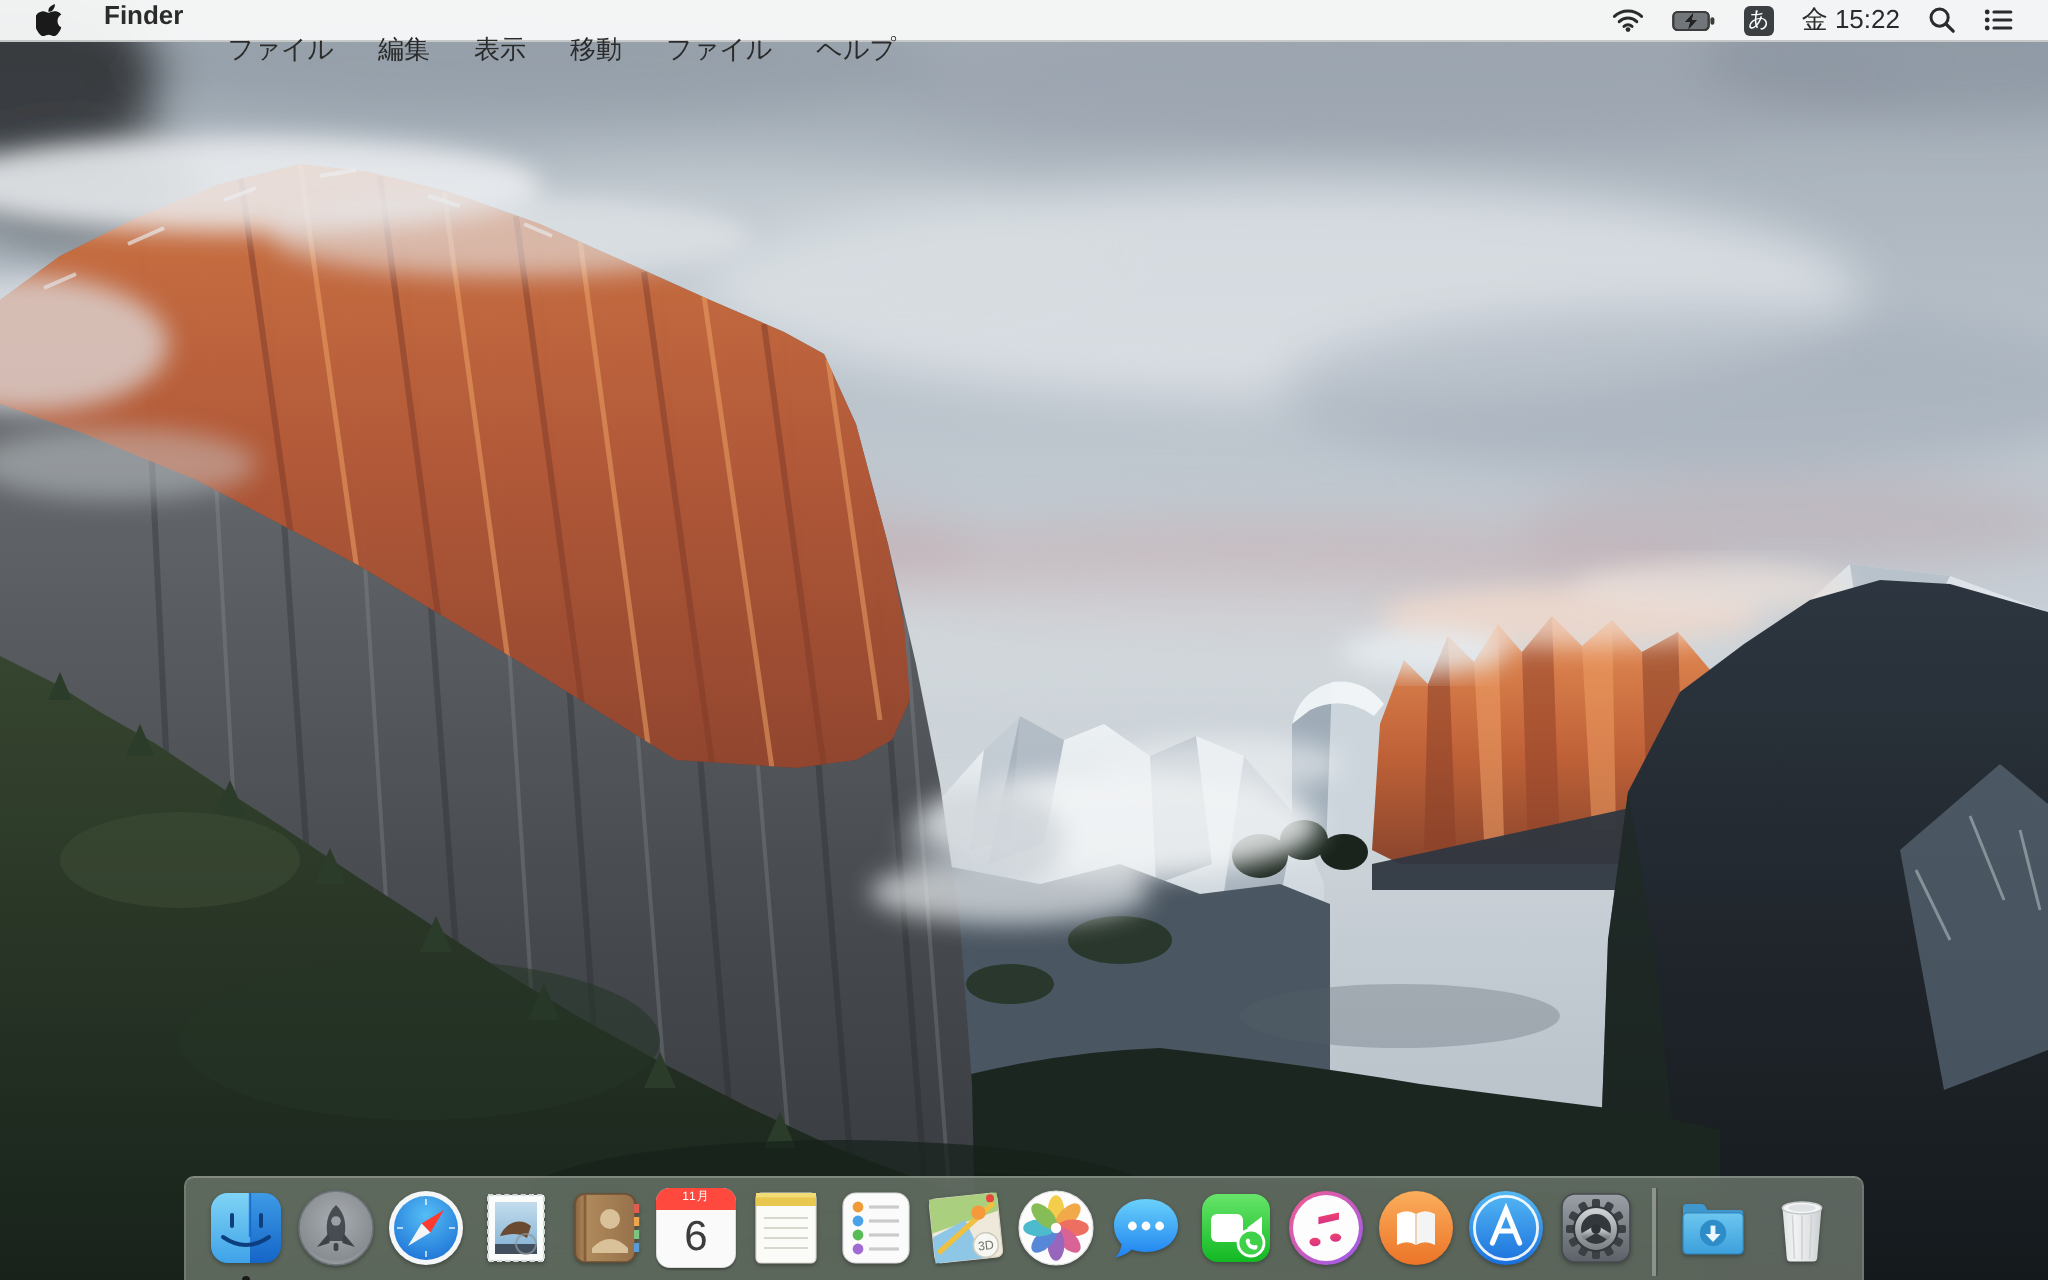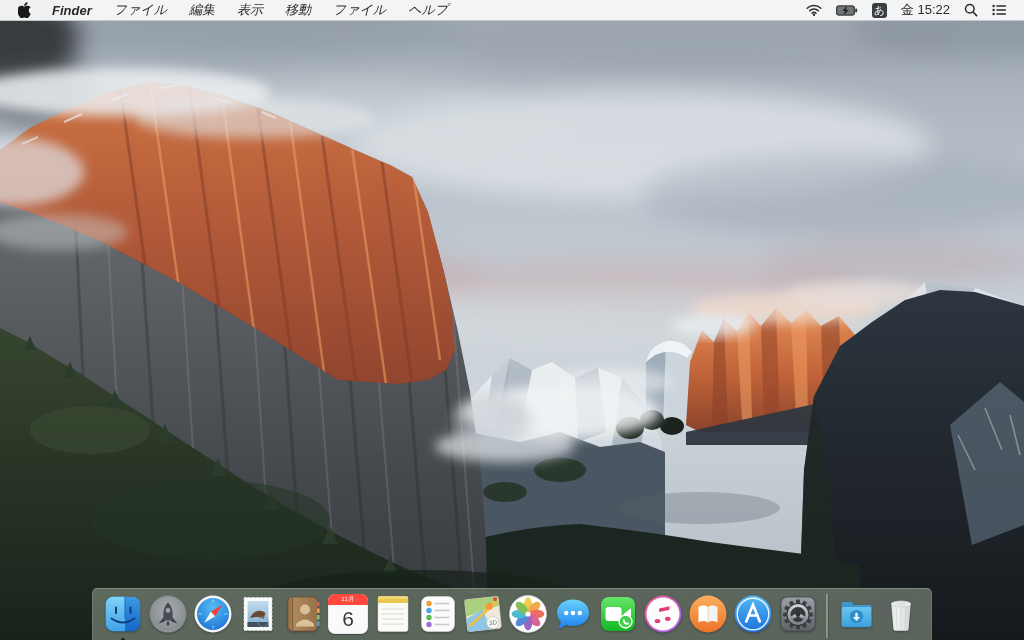--- a/index.html
+++ b/index.html
@@ -12,24 +12,24 @@
   #desktop{position:absolute;inset:0;}
   #wallpaper{position:absolute;inset:0;display:block;}
   
   #menubar{
     position:absolute;top:0;left:0;right:0;height:20px;
     background:rgba(247,248,248,.96);
     border-bottom:1px solid rgba(0,0,0,.18);
     display:flex;justify-content:space-between;align-items:center;
     font-size:13px;color:#2b2b2b;z-index:30;
   }
-  .mb-left{display:flex;align-items:center;gap:0;height:100%;font-style:italic;}
+  .mb-left{display:flex;align-items:flex-start;gap:0;height:100%;}
   .mb-left .apple{display:flex;align-items:center;padding:0 10px 0 18px;height:100%;}
   .mb-appname{font-weight:bold;padding:0 11px;}
-  .mb-item{padding:0 11px;white-space:nowrap;}
+  .mb-item{padding:16px 11px;white-space:nowrap;}
   .mb-right{display:flex;align-items:center;gap:0;height:100%;padding-right:10px;}
   .st{display:flex;align-items:center;padding:0 7px;height:100%;}
   .im-badge{
     width:15px;height:15px;border-radius:3px;background:#3c3f41;color:#fff;
     font-size:10.5px;display:flex;align-items:center;justify-content:center;line-height:1;
   }
   .clock{padding:0 7px;white-space:nowrap;}
   
   #dock{
     position:absolute;bottom:0;left:50%;transform:translateX(-50%);

